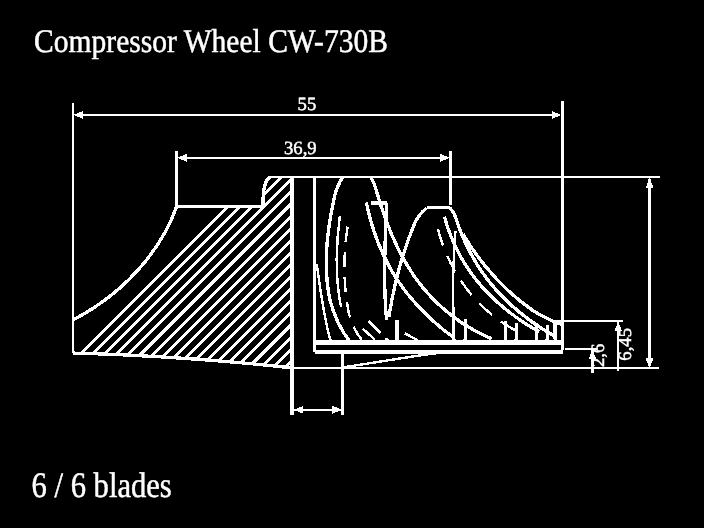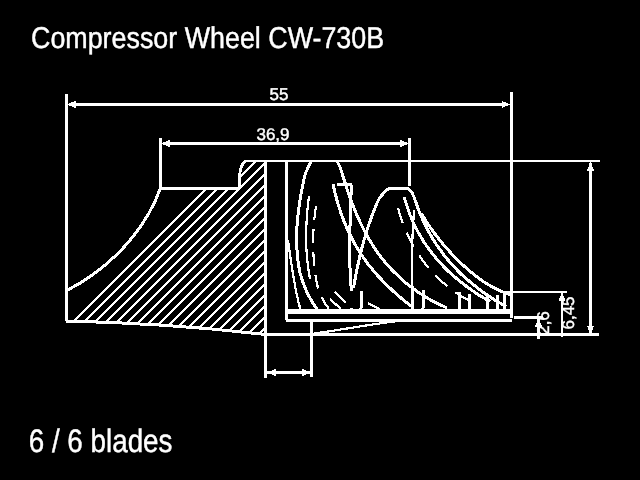--- a/index.html
+++ b/index.html
@@ -1,17 +1,17 @@
 <!DOCTYPE html>
 <html><head>
 <meta charset="utf-8">
 <style>
   html,body{margin:0;padding:0;background:#000;-webkit-font-smoothing:antialiased;}
   .page{position:relative;width:640px;height:480px;background:#000000;overflow:hidden;transform:translateZ(0);will-change:transform;
-        font-family:Liberation Sans, sans-serif;}
+        font-family:Liberation Serif, serif;}
   svg{display:block;}
   .ln{stroke:#ffffff;stroke-width:3;fill:none;stroke-linecap:butt;}
   .thin{stroke-width:2.2;}
   .thick{stroke-width:5;}
   .dim{stroke:#ffffff;stroke-width:2.2;fill:none;}
   .arrow{fill:#ffffff;stroke:none;}
   .txt{fill:#ffffff;text-rendering:geometricPrecision;stroke:#ffffff;stroke-width:0.45;}
   .title{font-size:30px;}
   .footer{font-size:32.5px;}
   .dimtxt{font-size:17px;}

